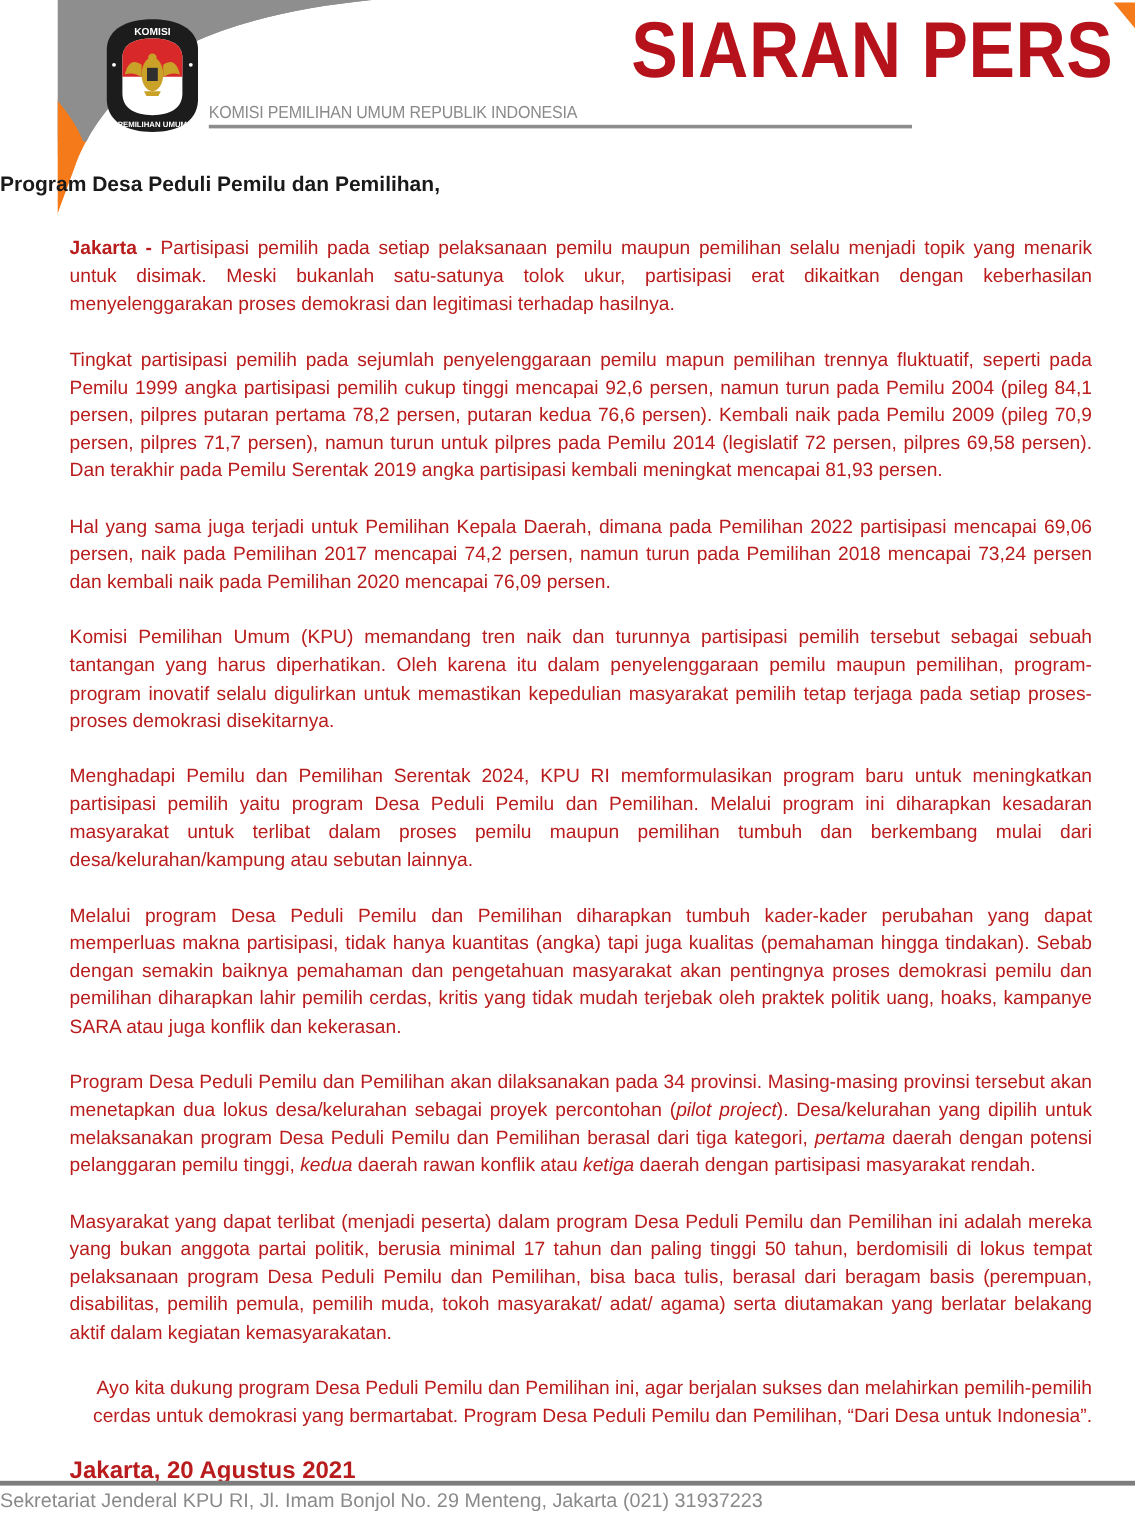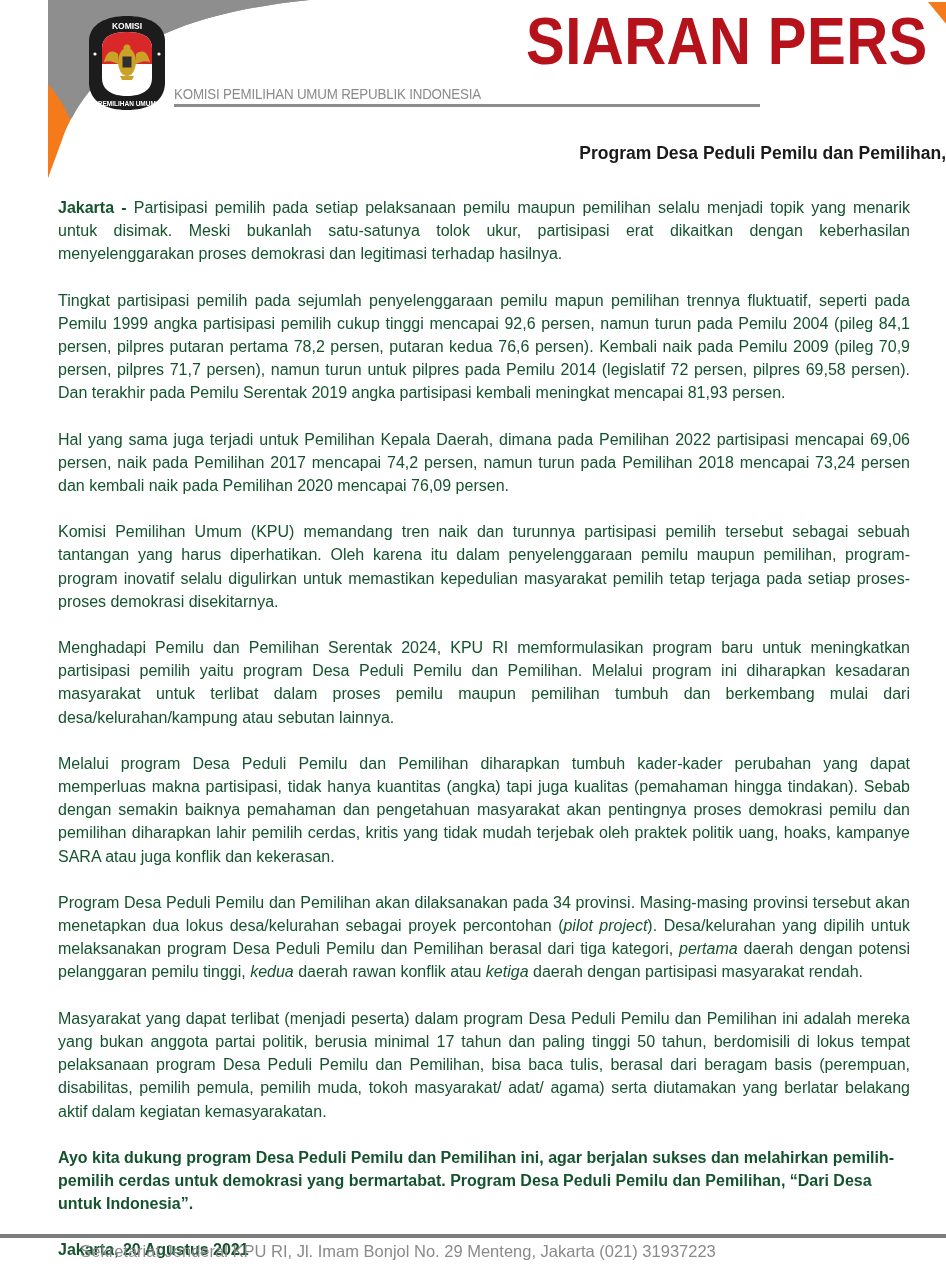--- a/index.html
+++ b/index.html
@@ -8,30 +8,30 @@
   .header { position: absolute; left: 0; top: 0; width: 946px; height: 190px; margin-left: 48px; }
   .header svg.bg { position: absolute; left: 0; top: 0; }
 
   .logo { position: absolute; left: 38px; top: 14px; width: 82px; height: 98px; }
 
   .org-name { position: absolute; left: 126px; top: 86px; font-size: 14.5px; color: #8a8a8a; letter-spacing: -0.2px; white-space: nowrap; transform: scaleX(0.92); transform-origin: left top; }
   .org-rule { position: absolute; left: 126px; top: 104px; width: 586px; height: 3px; background: #8c8c8c; }
 
   .siaran { position: absolute; left: 478px; top: 8px; font-family: "Liberation Sans", sans-serif; font-weight: 700; font-size: 66px; color: #b5121b; letter-spacing: 0.5px; white-space: nowrap; transform: scaleX(0.88); transform-origin: left top; line-height: 1; }
 
-  .title { position: absolute; left: 0; top: 142px; width: 946px; text-align: right; font-weight: 700; font-size: 17.5px; line-height: 22px; color: #1a1a1a; }
+  .title { position: absolute; left: 0; top: 142px; width: 946px; text-align: left; font-weight: 700; font-size: 17.5px; line-height: 22px; color: #1a1a1a; }
 
-  .body { position: absolute; left: 58px; top: 196px; width: 852px; font-size: 16px; line-height: 23.2px; color: #14532d; }
+  .body { position: absolute; left: 58px; top: 196px; width: 852px; font-size: 16px; line-height: 23.2px; color: #b91c1c; }
   .body p { margin: 0 0 23px 0; text-align: justify; }
-  .body p.last { text-align: left; font-weight: bold; }
+  .body p.last { text-align: right; }
   .lead { font-weight: 700; }
-  .sign { margin-top: 0; font-weight: 700; font-size: 16px; line-height: 23px; }
+  .sign { margin-top: 0; font-weight: 700; font-size: 20px; line-height: 23px; }
 
   .footer-rule { position: absolute; left: 0; top: 1234px; width: 946px; height: 4px; background: #7d7d7d; }
-  .footer-text { position: absolute; left: 0; top: 1242px; width: 796px; text-align: center; font-size: 16.5px; color: #8a8a8a; white-space: nowrap; }
+  .footer-text { position: absolute; left: 0; top: 1242px; width: 796px; font-size: 16.5px; color: #8a8a8a; white-space: nowrap; }
 </style>
 </head>
 <body>
 
 <div class="header">
   <svg class="bg" width="946" height="190" viewBox="0 0 946 190">
 
     <path d="M0,0 L262,0 C200,10 130,30 90,60 C55,85 35,110 30,130 L0,130 Z" fill="#8e8e8e"></path>
 
     <path d="M0,82 C12,95 22,110 28,126 C18,140 8,158 0,180 Z" fill="#f47a1a"></path>

